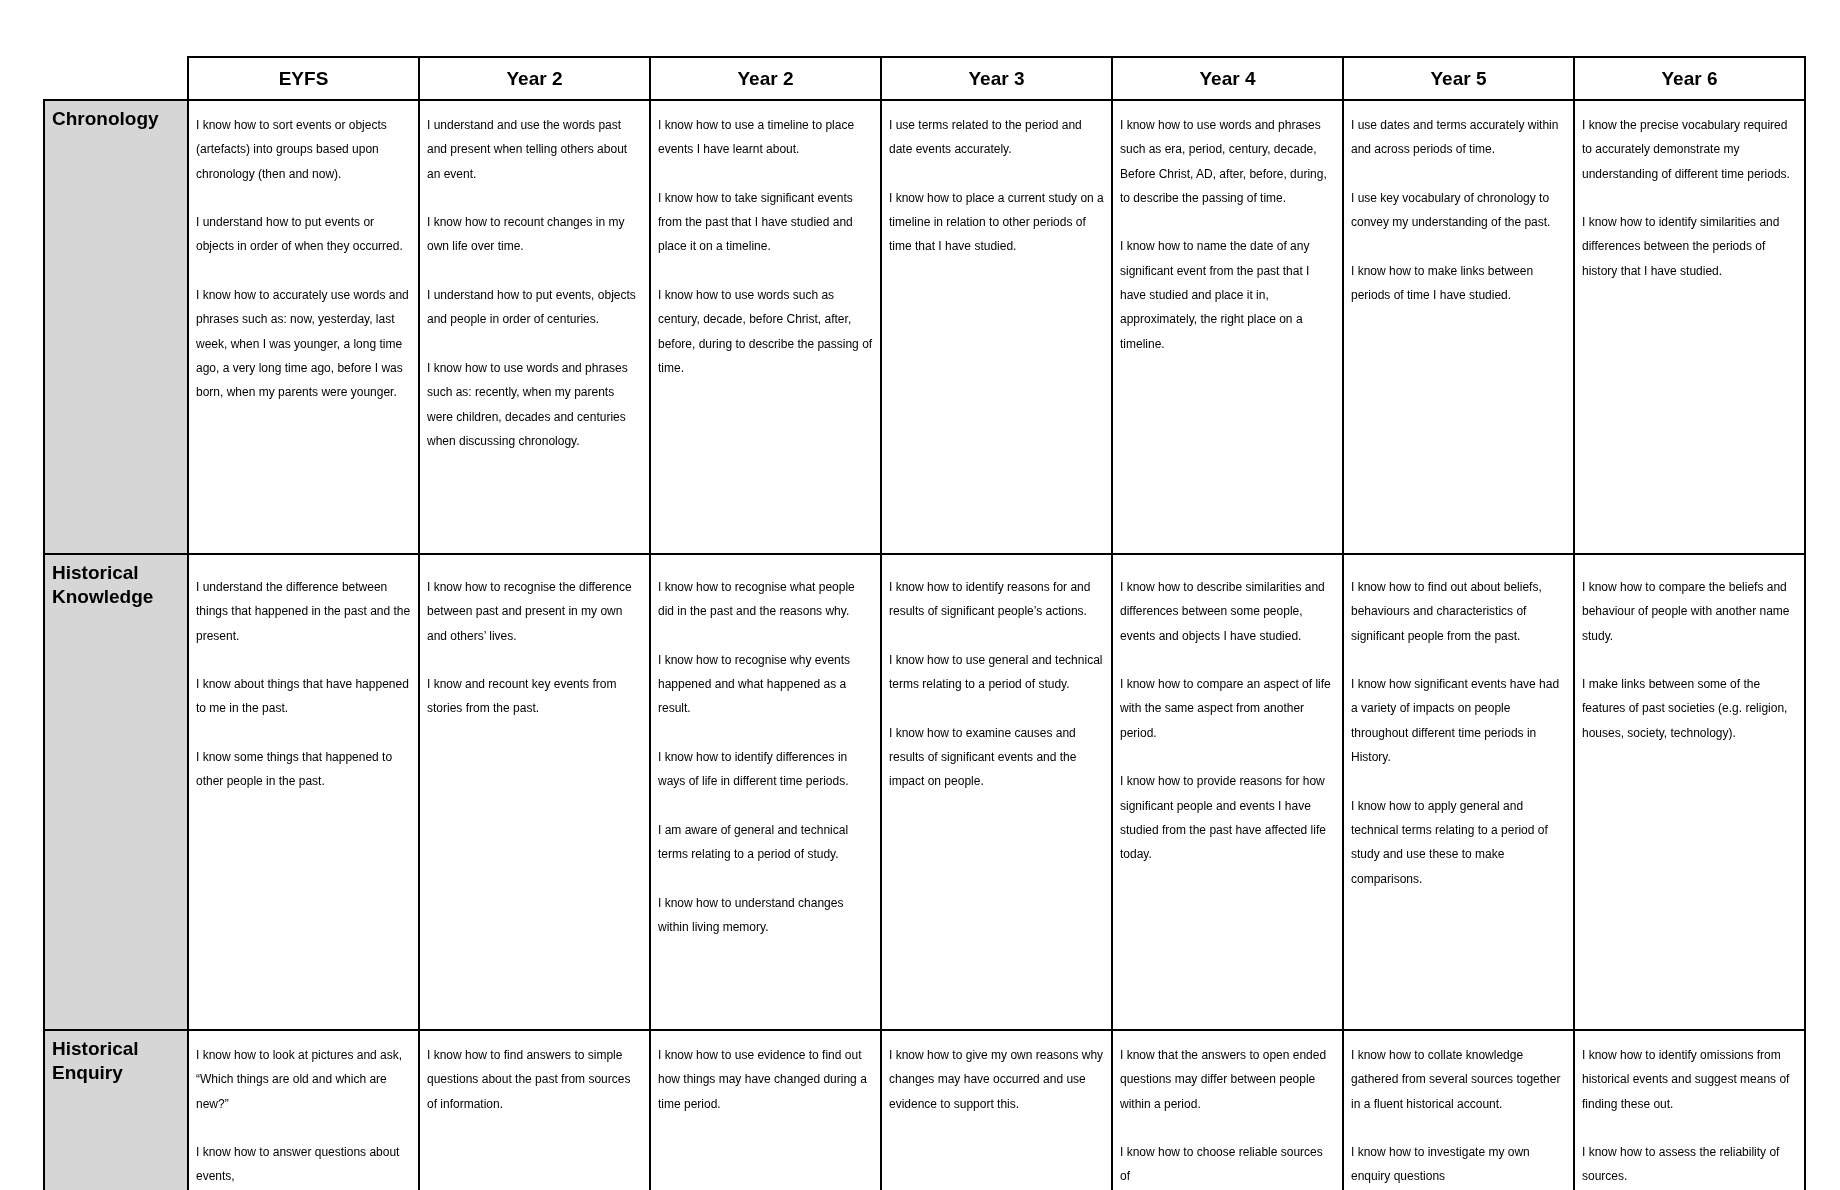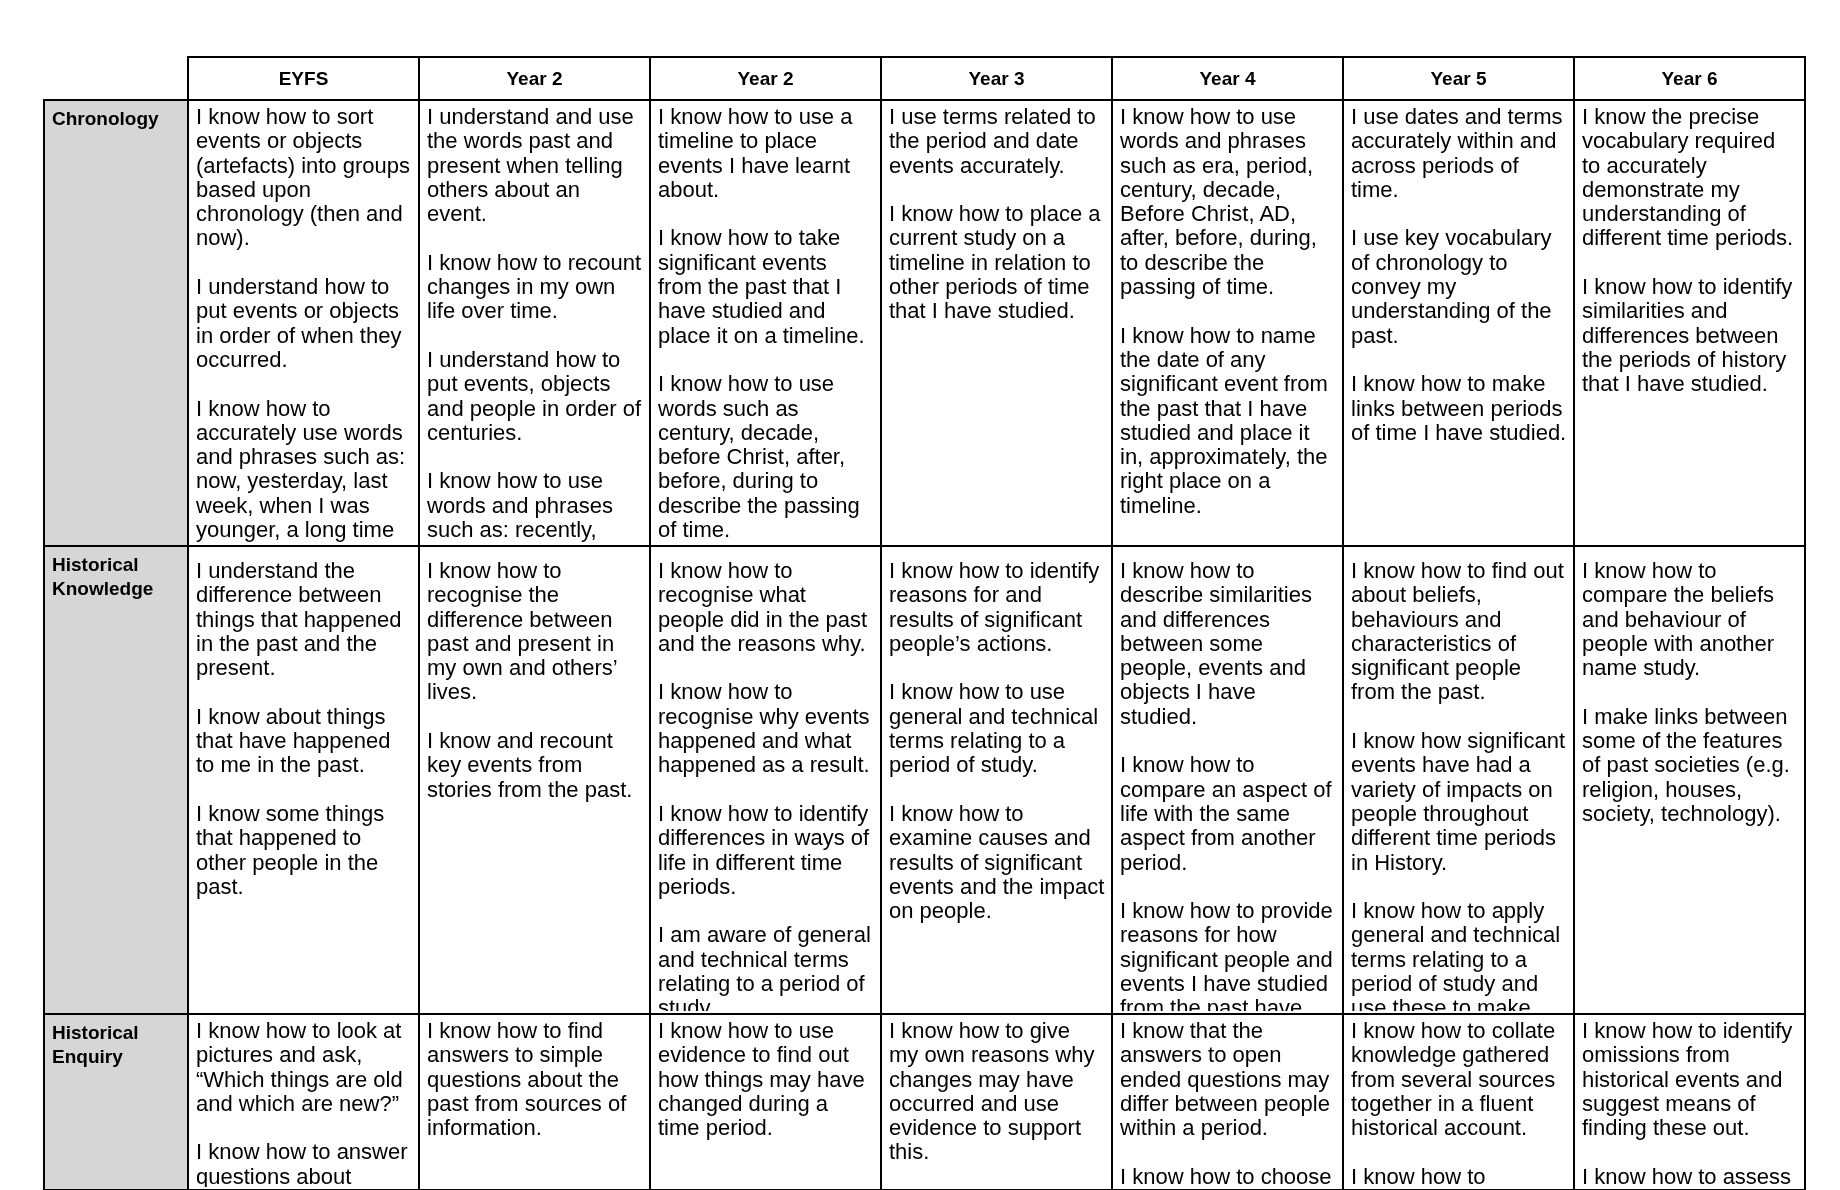--- a/index.html
+++ b/index.html
@@ -32,23 +32,23 @@
   td.corner { border: none; background: #ffffff; }
   td.lbl {
     background: #d6d6d6;
     font-weight: 700;
     font-size: 19px;
     line-height: 24px;
     padding: 6px 6px 2px 7px;
   }
   td.cell {
     background: #ffffff;
-    font-size: 22px;
+    font-size: 12px;
     line-height: 24.3px;
-    padding: 4px 6px 2px 7px;
+    padding: 12px 6px 2px 7px;
   }
   tr.r1 > td { height: 446px; }
   tr.r2 > td { height: 460px; }
   tr.r3 > td { height: 176px; }
   .wrap { overflow: hidden; }
   .w1 { height: 438px; }
   .w2 { height: 452px; margin-top: 8px; }
   .w3 { height: 168px; }
   .wrap p { margin: 0 0 24.3px 0; }
   .wrap p:last-child { margin-bottom: 0; }

